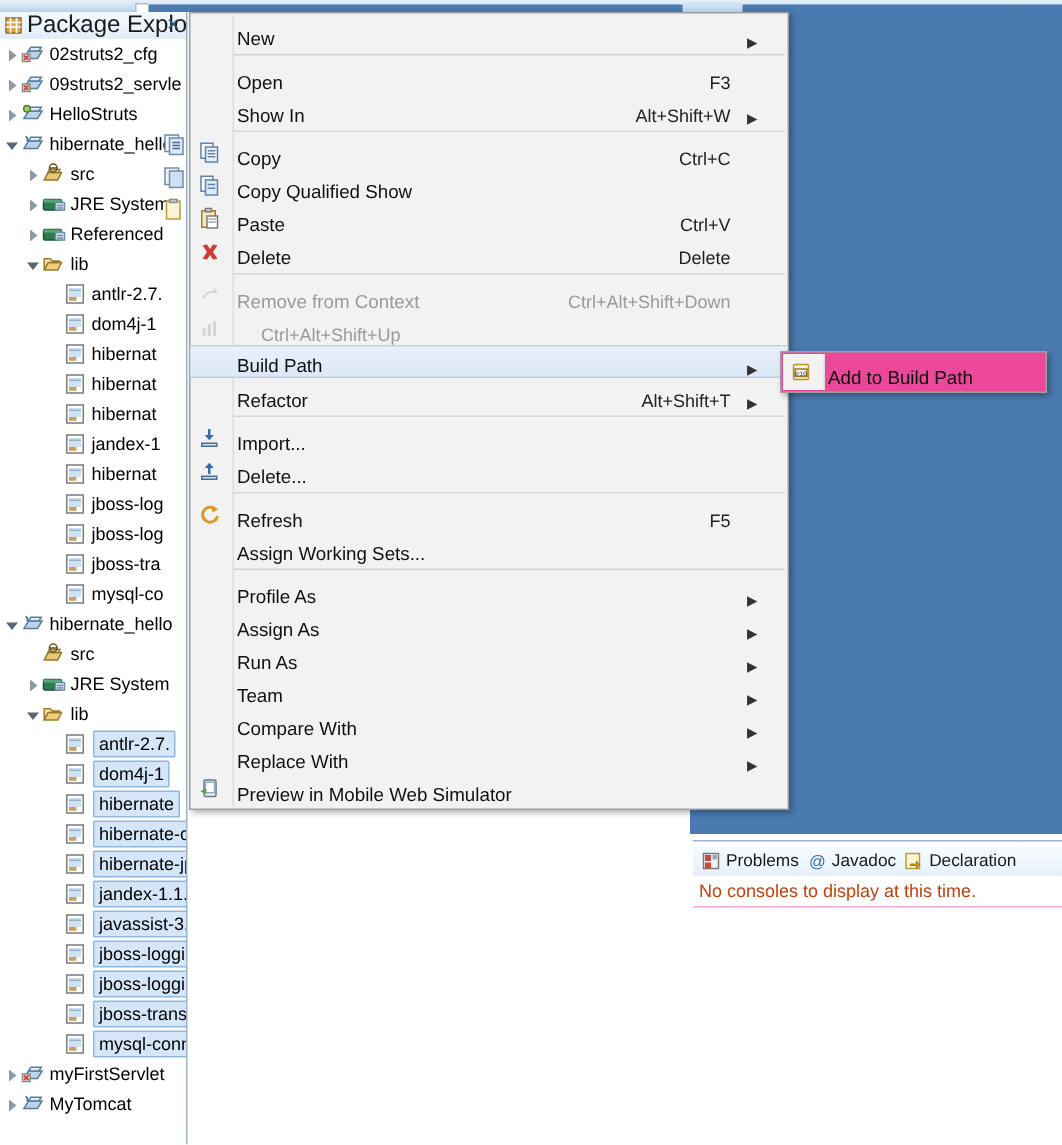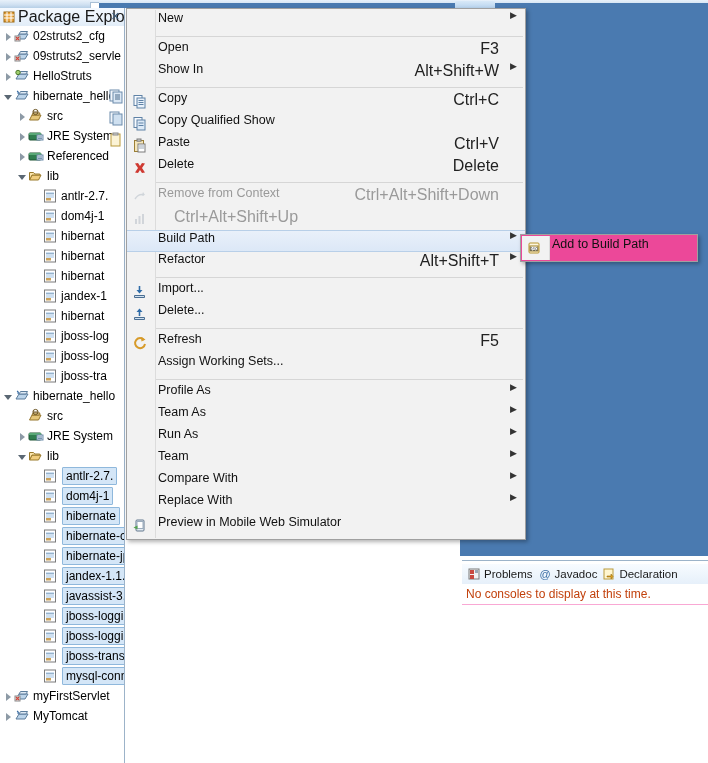--- a/index.html
+++ b/index.html
@@ -146,35 +146,35 @@
     box-shadow: 2px 2px 4px rgba(0,0,0,0.30);
     padding: 2px 0 2px 0;
     z-index: 40;
   }
   .ctxmenu .gutter {
     position: absolute; left: 1px; top: 1px; bottom: 1px; width: 27px;
     background: #f2f2f2;
     border-right: 1px solid #dcdcdc;
   }
   .mi {
-    position: relative; height: 22px; display: flex; align-items: flex-start;
+    position: relative; height: 22px; display: flex; align-items: flex-end;
     font-size: 12.5px; color: #111;
-    padding-left: 31px; padding-right: 8px;
+    padding-left: 31px; padding-right: 20px;
     white-space: nowrap; z-index: 2;
   }
   .mi.disabled { color: #9a9a9a; }
   .mi.hl {
     background: linear-gradient(to bottom,#e9f0fa,#dce8f7);
     border-top: 1px solid #b8cfe8;
     border-bottom: 1px solid #b8cfe8;
     height: 20px;
   }
   .mi .mlabel { flex: 1 1 auto; }
   .mi .maccel {
-    color: #222; font-size: 16px; margin-left: 16px;
+    color: #222; font-size: 12px; margin-left: 16px;
   }
   .mi.disabled .maccel { color: #9a9a9a; }
   .mi .marrow {
     width: 12px; text-align: right; margin-left: 6px;
     font-size: 9px; color: #333; line-height: 1;
   }
   .mi .micon {
     position: absolute; left: 5px; top: 3px; width: 16px; height: 16px;
   }
   .msep {
@@ -492,20 +492,33 @@
             <svg width="16" height="16" viewBox="0 0 16 16">
               <rect x="2.5" y="2" width="11" height="12" fill="#ffffff" stroke="#7b7b7b"></rect>
               <rect x="4" y="4" width="8" height="6" fill="#cfe0f0"></rect>
               <rect x="4" y="10" width="5" height="2.5" fill="#c9a15c"></rect>
               <line x1="4" y1="5.5" x2="12" y2="5.5" stroke="#88a4c0" stroke-width="0.8"></line>
             </svg>
           </span>
           <span class="lbl">jboss-tra</span>
         </div>
         <div class="trow">
+          <span style="flex: 0 0 31px;"></span>
+          <span class="twisty "></span>
+          <span class="ticon">
+            <svg width="16" height="16" viewBox="0 0 16 16">
+              <rect x="2.5" y="2" width="11" height="12" fill="#ffffff" stroke="#7b7b7b"></rect>
+              <rect x="4" y="4" width="8" height="6" fill="#cfe0f0"></rect>
+              <rect x="4" y="10" width="5" height="2.5" fill="#c9a15c"></rect>
+              <line x1="4" y1="5.5" x2="12" y2="5.5" stroke="#88a4c0" stroke-width="0.8"></line>
+            </svg>
+          </span>
+          <span class="lbl">mysql-co</span>
+        </div>
+        <div class="trow">
           <span style="flex: 0 0 3px;"></span>
           <span class="twisty open"></span>
           <span class="ticon">
             <svg width="16" height="16" viewBox="0 0 16 16">
               <path d="M2 11 l3 -5 h9 l-3 5 z" fill="#bcd4ea" stroke="#5c7d9c"></path>
               <path d="M5 6 l1.5 -2.5 h7 L12 6 z" fill="#dfeaf5" stroke="#5c7d9c"></path>
               <path d="M3 3 q2 1 1 3" stroke="#3c6ea5" fill="none" stroke-width="1.2"></path>
             </svg>
           </span>
           <span class="lbl">hibernate_hello</span>
@@ -881,21 +894,21 @@
       <div class="mi">
         <span class="mlabel">Assign Working Sets...</span>
         <span class="marrow"></span>
       </div>
       <div class="msep"></div>
       <div class="mi">
         <span class="mlabel">Profile As</span>
         <span class="marrow">▶</span>
       </div>
       <div class="mi">
-        <span class="mlabel">Team As</span>
+        <span class="mlabel">Assign As</span>
         <span class="marrow">▶</span>
       </div>
       <div class="mi">
         <span class="mlabel">Run As</span>
         <span class="marrow">▶</span>
       </div>
       <div class="mi">
         <span class="mlabel">Team</span>
         <span class="marrow">▶</span>
       </div>

